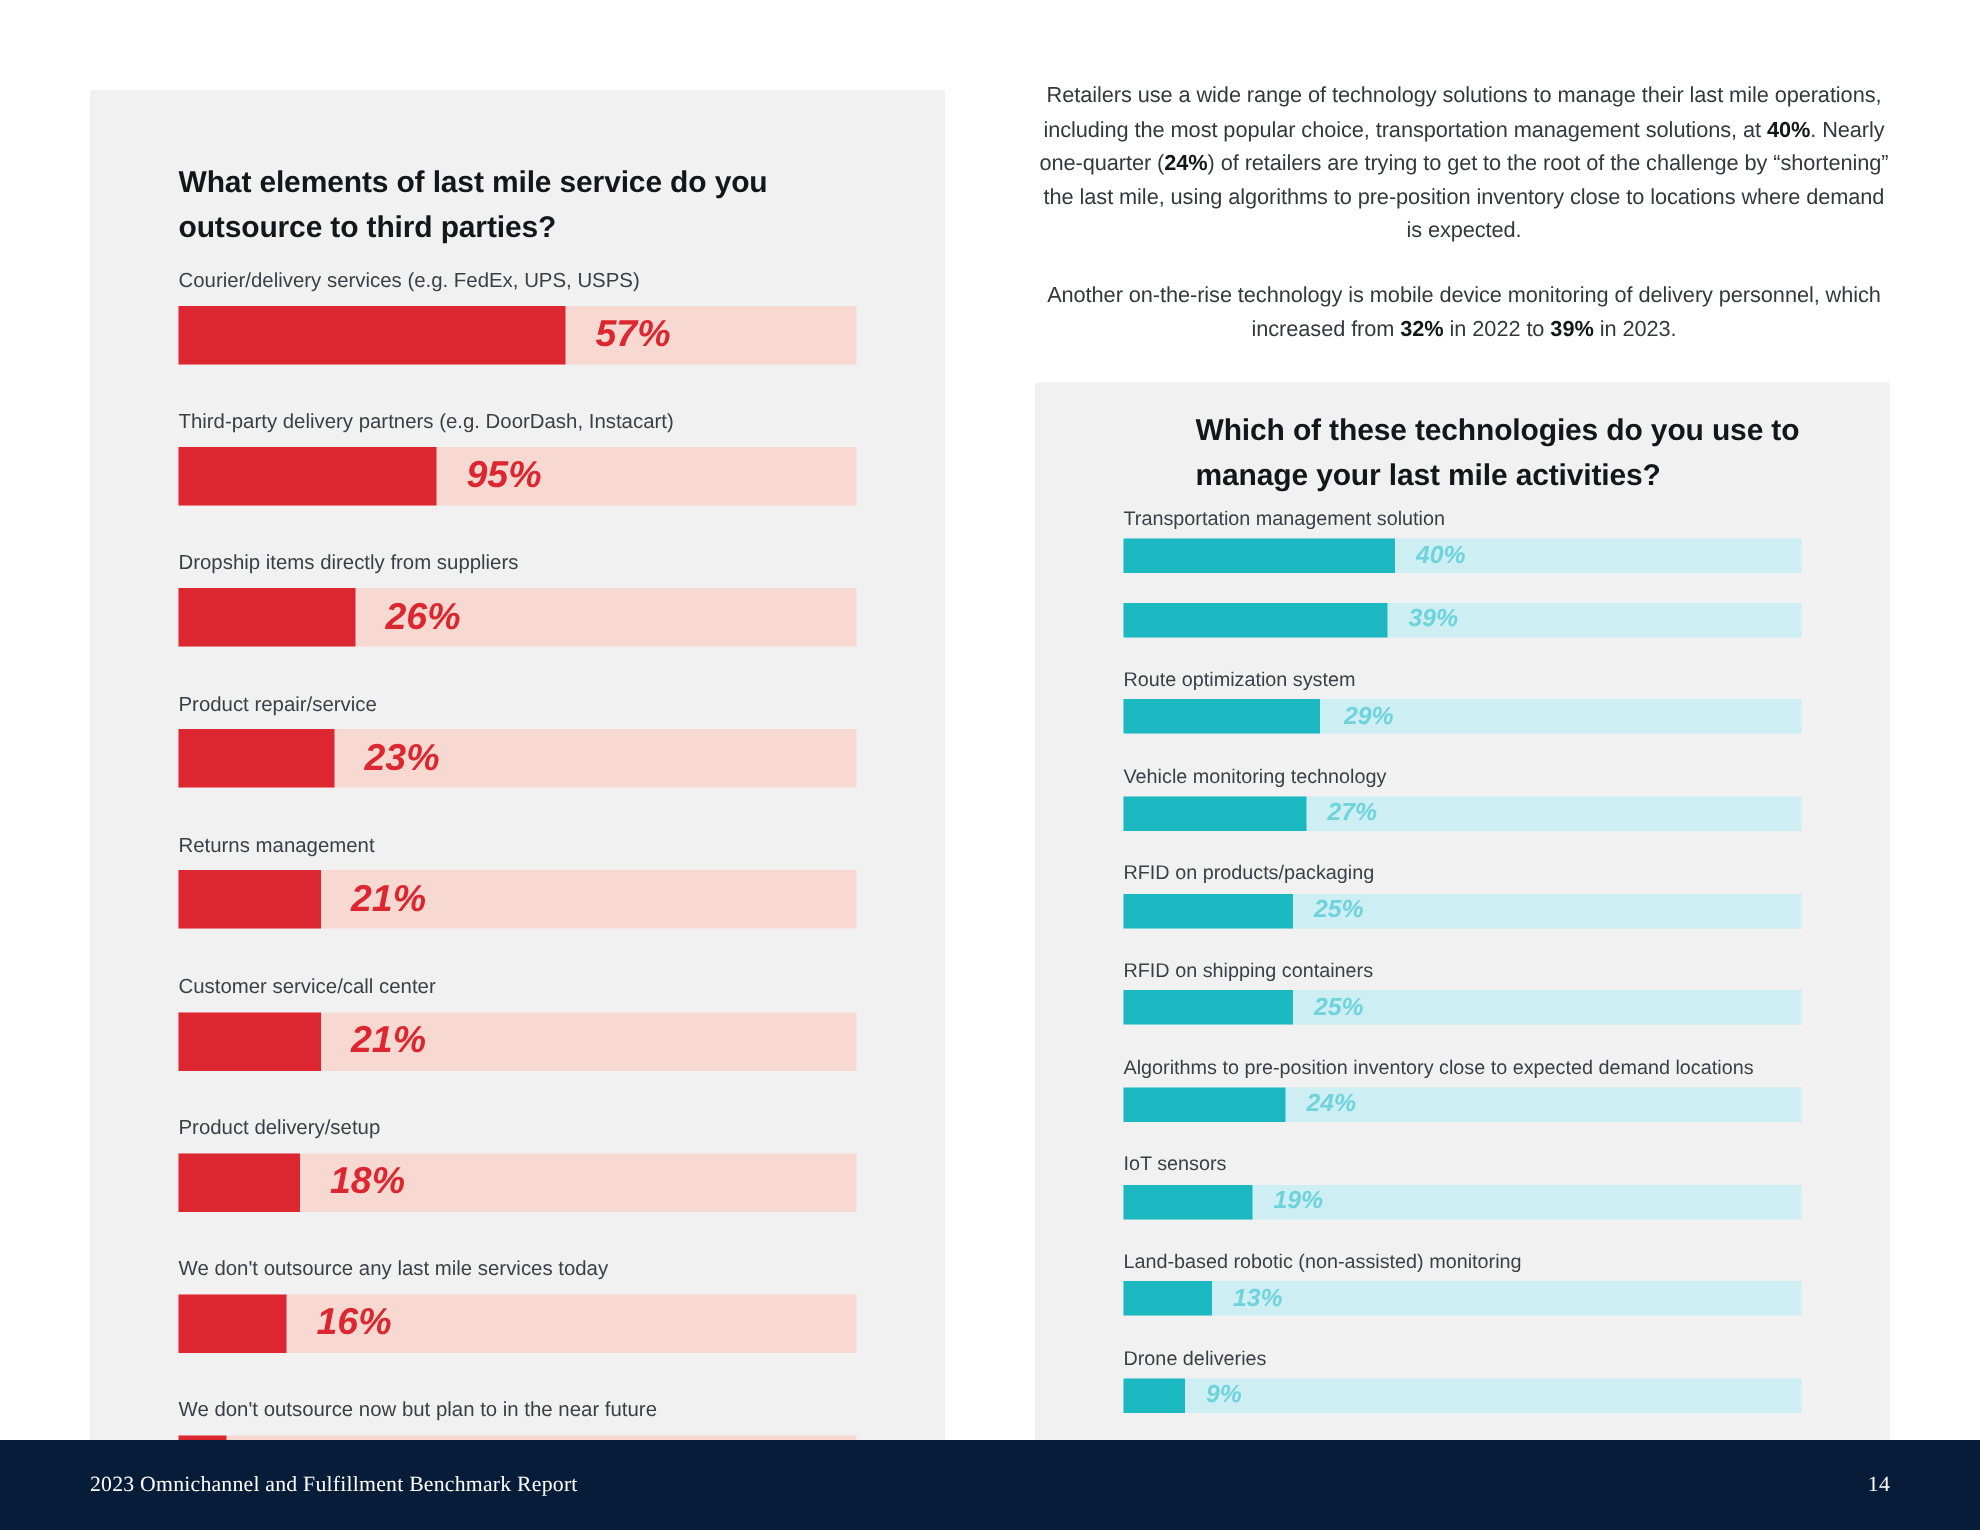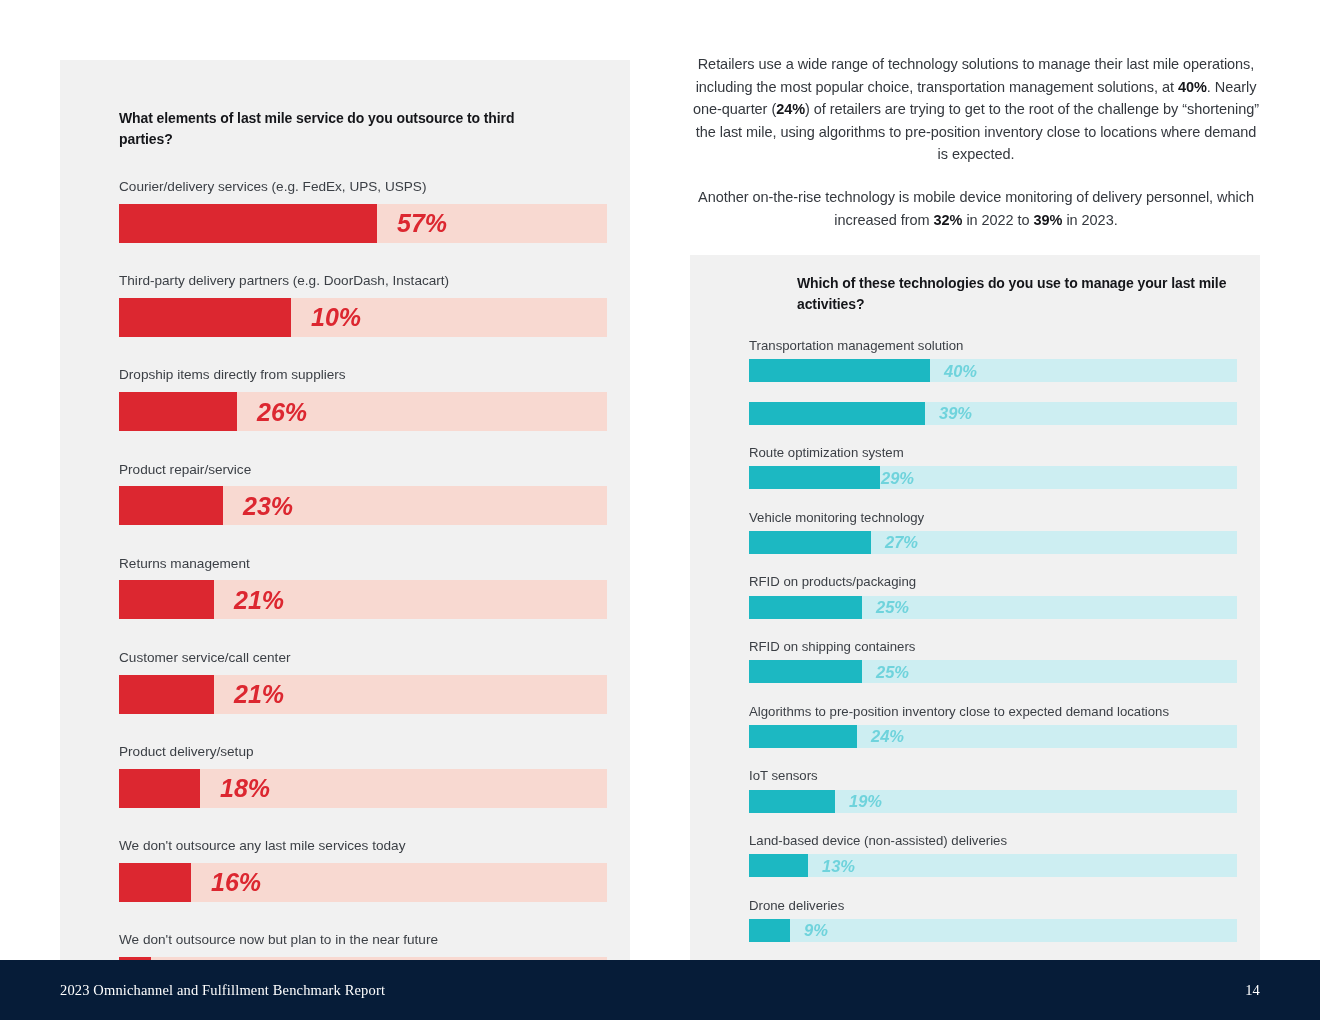--- a/index.html
+++ b/index.html
@@ -23,21 +23,21 @@
   .panel {
     position: absolute;
     background: #f1f1f1;
   }
 
   #left-panel  { left: 60px;  top: 60px;  width: 570px;  height: 900px; }
   #right-panel { left: 690px; top: 255px; width: 570px;  height: 705px; }
 
   
   .chart-heading {
-    font-size: 14px;
+    font-size: 20px;
     font-weight: bold;
     color: #15161a;
     line-height: 1.48;
     letter-spacing: -0.1px;
   }
 
   #left-panel .chart-heading  { position: absolute; left: 59px; top: 48px; width: 430px; }
   #right-panel .chart-heading { position: absolute; left: 59px; top: 18px; width: 470px; margin-left: 48px; }
 
   
@@ -53,21 +53,21 @@
     font-size: 13.6px;
     color: #3b3f45;
     line-height: 1.3;
     white-space: nowrap;
   }
   #left-bars  .bar-label { margin-bottom: 8px; }
   #right-bars .bar-label { margin-bottom: 5px; font-size: 13.2px; }
 
   .bar-track {
     position: relative;
-    width: 488px;
+    width: 452px;
     overflow: visible;
   }
   #left-bars  .bar-track { height: 39px; background: #f8d9d1; }
   #right-bars .bar-track { height: 23px; background: #cdeef2; }
 
   .bar-fill {
     position: absolute;
     left: 0; top: 0; bottom: 0;
   }
   #left-bars  .bar-fill { background: #dc2730; }
@@ -133,21 +133,21 @@
           <div class="bar-label">Courier/delivery services (e.g. FedEx, UPS, USPS)</div>
           <div class="bar-track">
             <div class="bar-fill" style="width: 258px;"></div>
             <span class="bar-value" style="left: 278px;">57%</span>
           </div>
         </div>
         <div class="bar-row">
           <div class="bar-label">Third-party delivery partners (e.g. DoorDash, Instacart)</div>
           <div class="bar-track">
             <div class="bar-fill" style="width: 172px;"></div>
-            <span class="bar-value" style="left: 192px;">10%</span>
+            <span class="bar-value" style="left: 192px;">95%</span>
           </div>
         </div>
         <div class="bar-row">
           <div class="bar-label">Dropship items directly from suppliers</div>
           <div class="bar-track">
             <div class="bar-fill" style="width: 118px;"></div>
             <span class="bar-value" style="left: 138px;">26%</span>
           </div>
         </div>
         <div class="bar-row">
@@ -217,21 +217,21 @@
         <div class="bar-row">
           <div class="bar-track">
             <div class="bar-fill" style="width: 176px;"></div>
             <span class="bar-value" style="left: 190px;">39%</span>
           </div>
         </div>
         <div class="bar-row">
           <div class="bar-label">Route optimization system</div>
           <div class="bar-track">
             <div class="bar-fill" style="width: 131px;"></div>
-            <span class="bar-value" style="left: 132px;">29%</span>
+            <span class="bar-value" style="left: 147px;">29%</span>
           </div>
         </div>
         <div class="bar-row">
           <div class="bar-label">Vehicle monitoring technology</div>
           <div class="bar-track">
             <div class="bar-fill" style="width: 122px;"></div>
             <span class="bar-value" style="left: 136px;">27%</span>
           </div>
         </div>
         <div class="bar-row">
@@ -256,21 +256,21 @@
           </div>
         </div>
         <div class="bar-row">
           <div class="bar-label">IoT sensors</div>
           <div class="bar-track">
             <div class="bar-fill" style="width: 86px;"></div>
             <span class="bar-value" style="left: 100px;">19%</span>
           </div>
         </div>
         <div class="bar-row">
-          <div class="bar-label">Land-based device (non-assisted) deliveries</div>
+          <div class="bar-label">Land-based robotic (non-assisted) monitoring</div>
           <div class="bar-track">
             <div class="bar-fill" style="width: 59px;"></div>
             <span class="bar-value" style="left: 73px;">13%</span>
           </div>
         </div>
         <div class="bar-row">
           <div class="bar-label">Drone deliveries</div>
           <div class="bar-track">
             <div class="bar-fill" style="width: 41px;"></div>
             <span class="bar-value" style="left: 55px;">9%</span>

